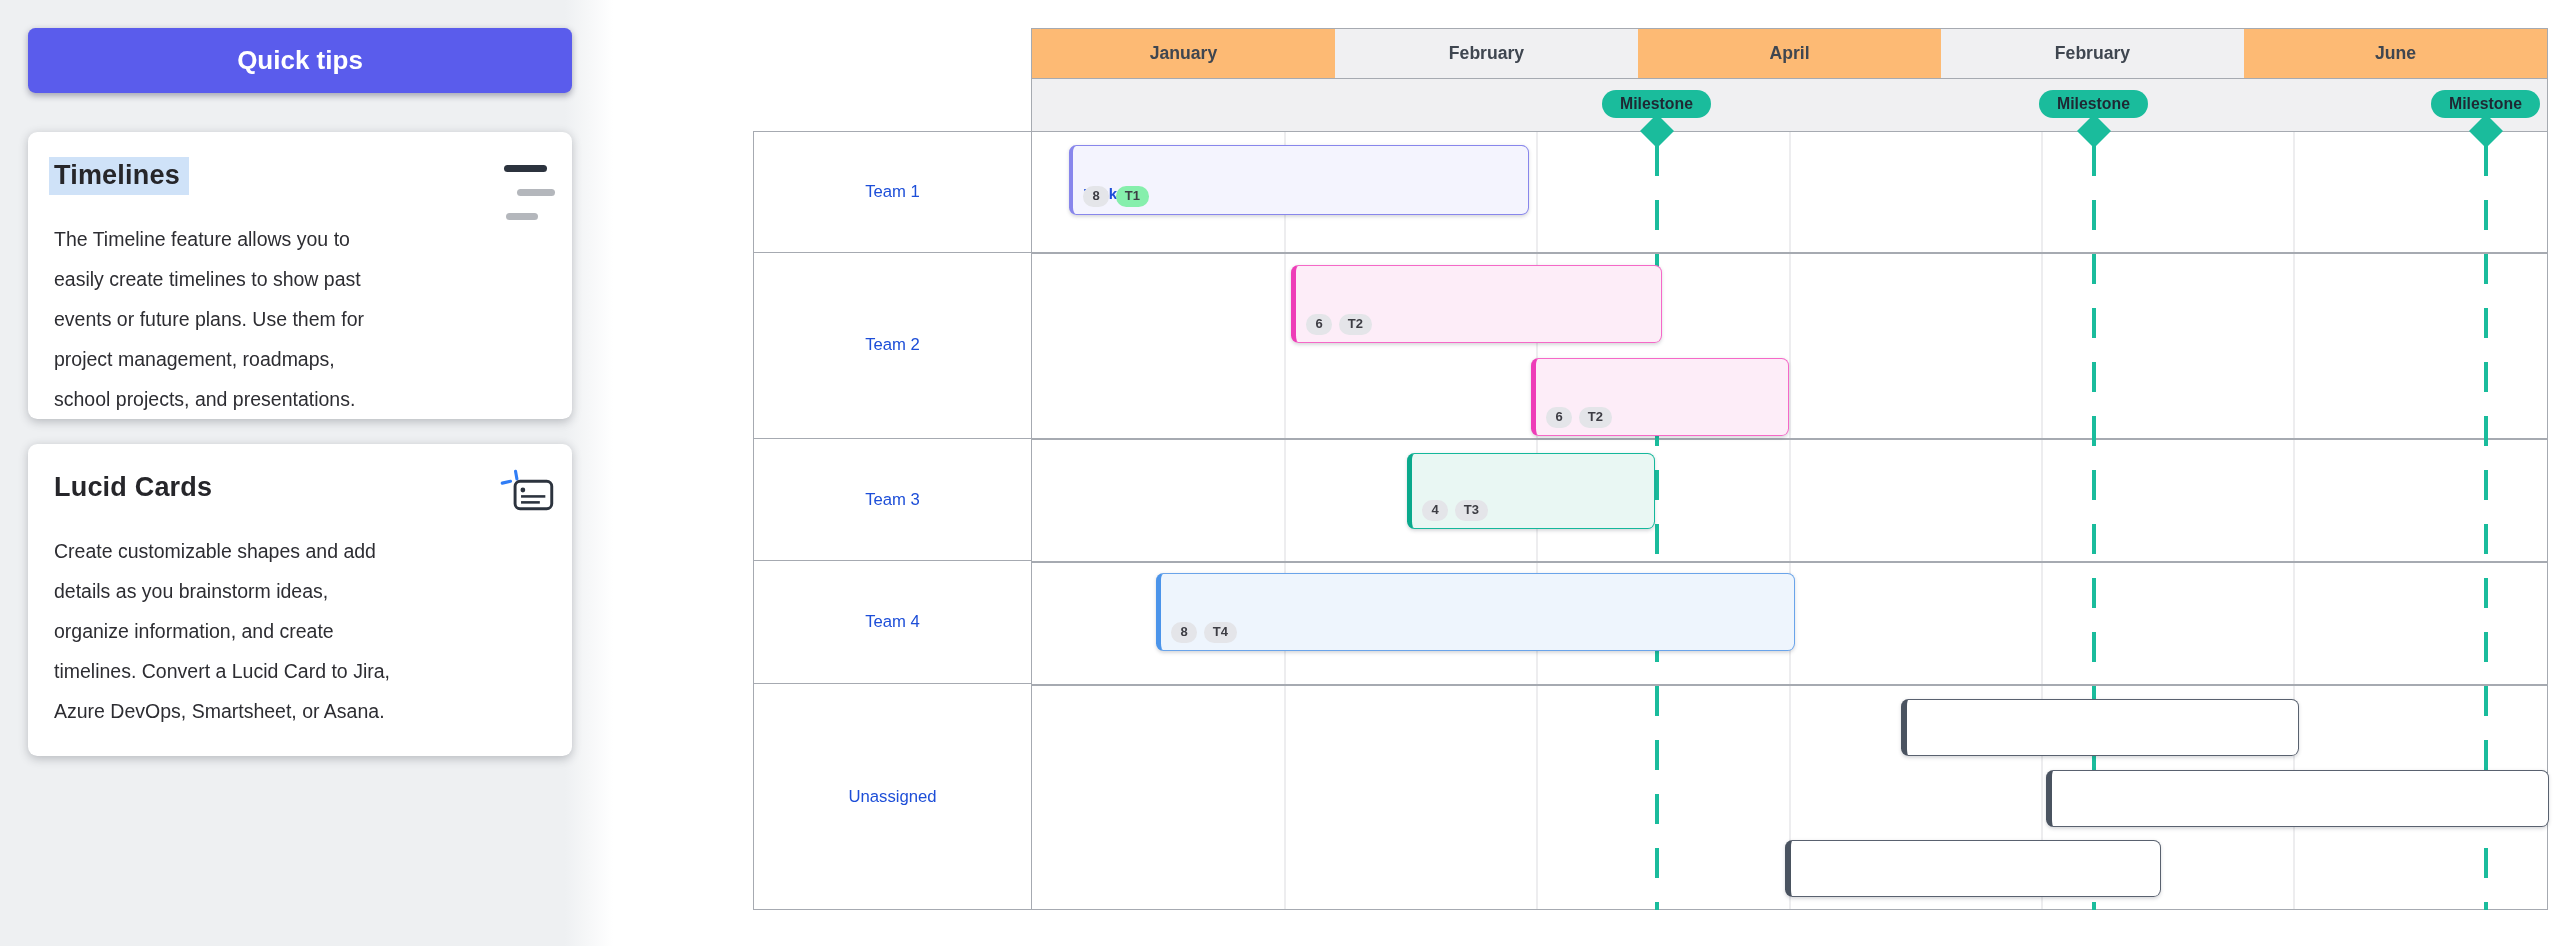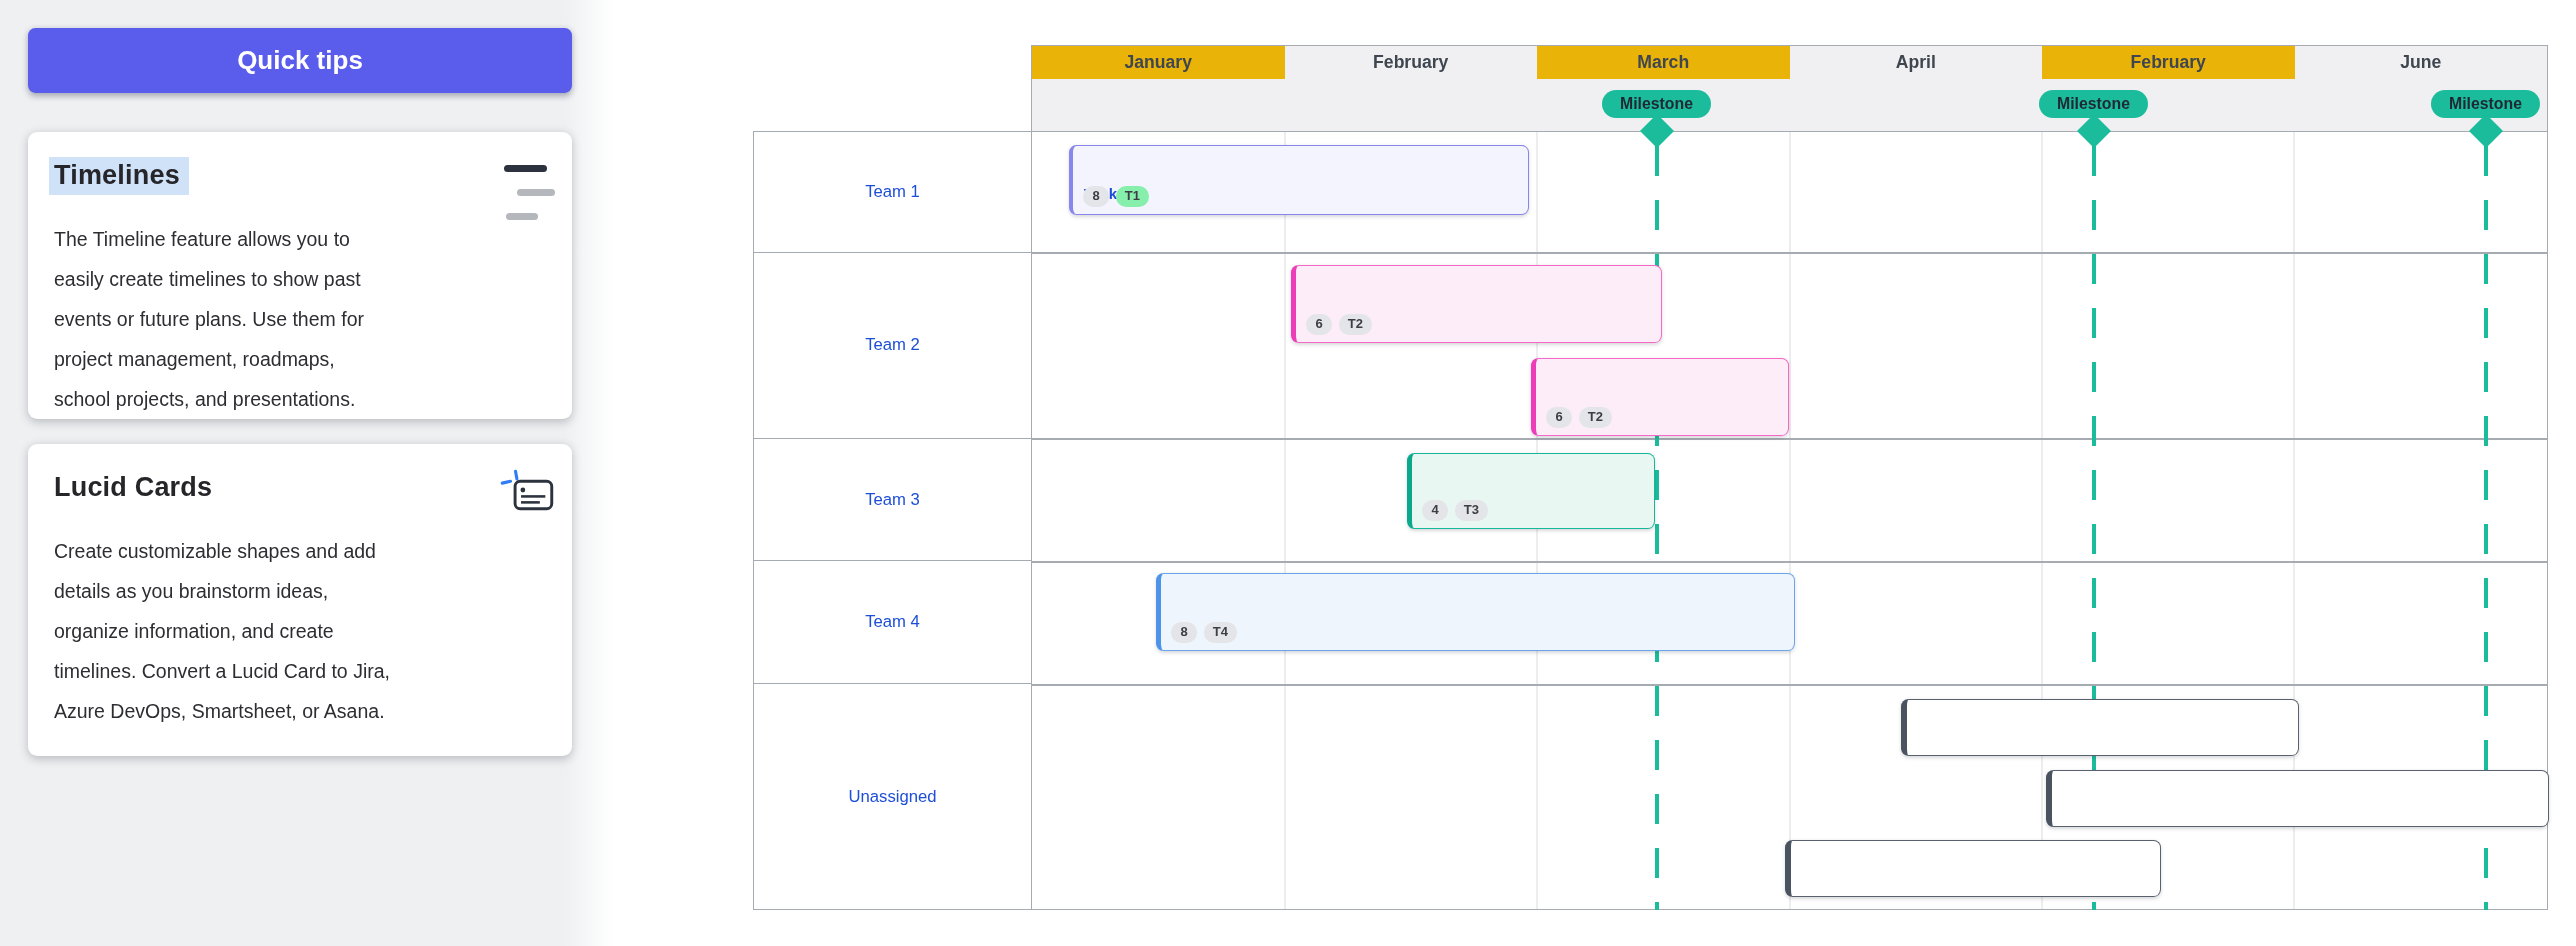--- a/index.html
+++ b/index.html
@@ -29,22 +29,22 @@
   .tl-icon { position:absolute; top:33px; right:16.7px; width:59px; height:57px; }
   .tl-icon span { position:absolute; height:7.4px; border-radius:3.7px; background:#b4b7bc; }
   .tl-icon .b1 { top:0; right:8.3px; width:43px; background:#2c333e; }
   .tl-icon .b2 { top:24px; right:0; width:38px; }
   .tl-icon .b3 { top:48px; right:17.6px; width:31.5px; }
 
   
   .lc-icon { position:absolute; top:24px; right:16.7px; }
 
   
-  .months-row { position:absolute; left:1031px; top:28px; width:1517px; height:35px;
-    border:1.9px solid #a6aab1; display:flex; background:#eab308;margin-top:17px; }
+  .months-row { position:absolute; left:1031px; top:28px; width:1517px; height:51px;
+    border:1.9px solid #a6aab1; display:flex; background:#fdba74; }
   .month-cell { flex:1; display:flex; align-items:center; justify-content:center;
     font-size:17.6px; font-weight:bold; color:#3f4650; }
   .month-cell:nth-child(even) { background:#f0f0f2; }
 
   .ms-band { position:absolute; left:1031px; top:79px; width:1517px; height:52px;
     background:#f0f0f2; border-left:1.9px solid #a6aab1; border-right:1.9px solid #a6aab1; }
 
   .label-col { position:absolute; left:753px; top:131px; width:278px; height:779px;
     border:1.9px solid #a6aab1; border-right:none; background:#ffffff;
     display:flex; flex-direction:column; }
@@ -111,21 +111,20 @@
     <p>Create customizable shapes and add
 details as you brainstorm ideas,
 organize information, and create
 timelines. Convert a Lucid Card to Jira,
 Azure DevOps, Smartsheet, or Asana.</p>
   </div>
 
   <div class="months-row">
       <div class="month-cell">January</div>
       <div class="month-cell">February</div>
-      <div class="month-cell">March</div>
       <div class="month-cell">April</div>
       <div class="month-cell">February</div>
       <div class="month-cell">June</div>
     </div>
   <div class="ms-band"></div>
   <div class="label-col">
       <div class="label-cell" style="height: 121px;">Team 1</div>
       <div class="label-cell" style="height: 186px;">Team 2</div>
       <div class="label-cell" style="height: 123px;">Team 3</div>
       <div class="label-cell" style="height: 123px;">Team 4</div>

